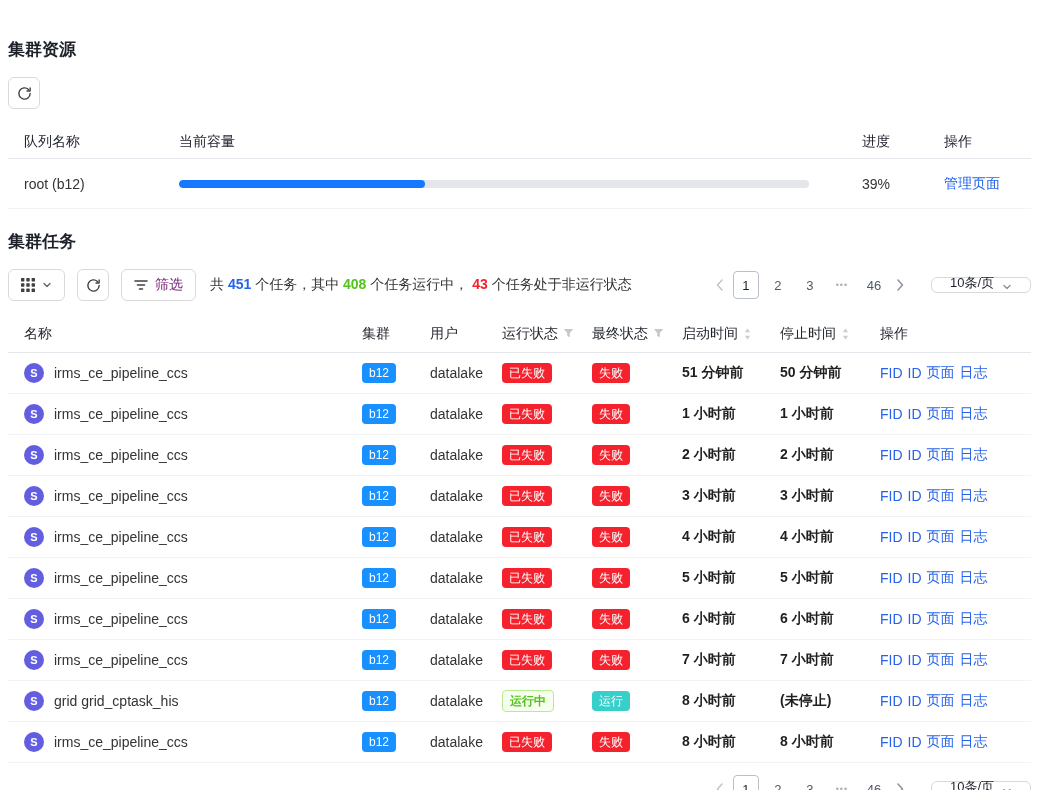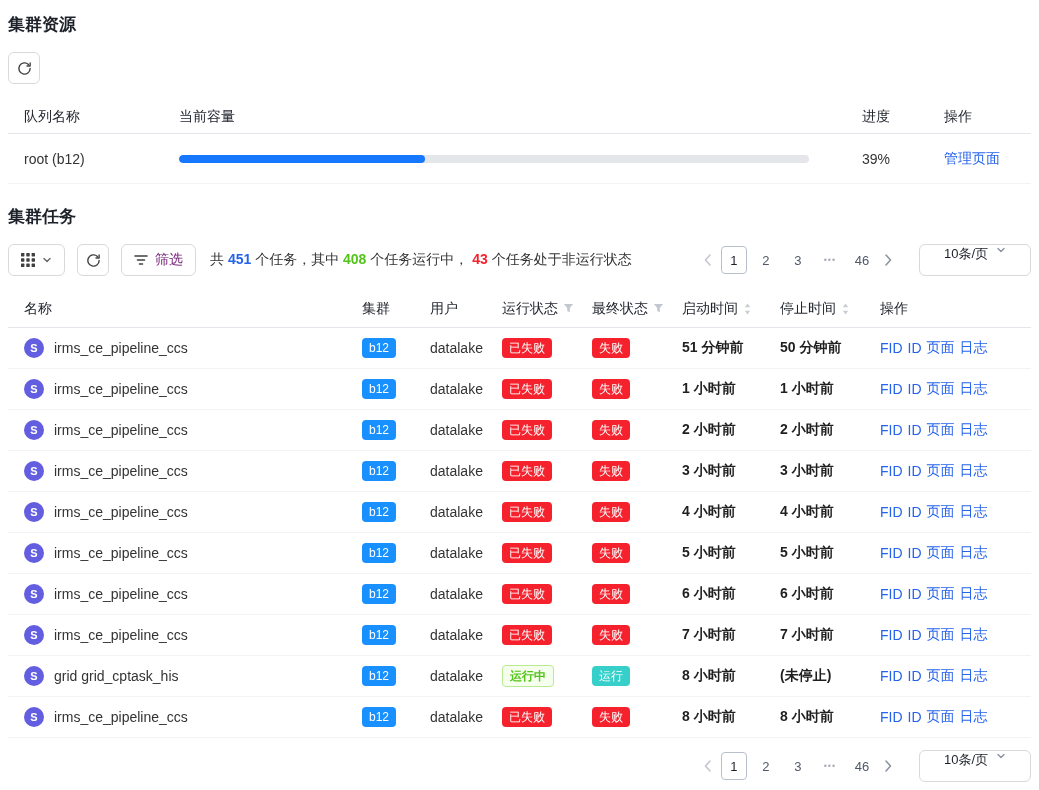--- a/index.html
+++ b/index.html
@@ -4,21 +4,21 @@
 <style>
   * { margin:0; padding:0; box-sizing:border-box; }
   html,body { background:#fff; }
   body {
     width:1039px; height:790px; overflow:hidden;
     font-family:"Liberation Sans","DejaVu Sans",sans-serif;
     color:#333; font-size:14px;
   }
   .page { padding:14px 8px 0 8px; }
 
-  .section-title { font-size:17px; font-weight:700; color:#1d2129; line-height:22px; }
+  .section-title { font-size:17px; font-weight:700; color:#1d2129; line-height:22px;margin-top:25px; }
 
   
   .icon-btn {
     width:32px; height:32px; border:1px solid #d9d9d9; border-radius:6px;
     background:#fff; display:inline-flex; align-items:center; justify-content:center;
     cursor:pointer;
   }
   .bar-btn {
     height:32px; border:1px solid #d9d9d9; border-radius:6px; background:#fff;
     display:inline-flex; align-items:center; gap:7px; padding:0 12px;
@@ -51,22 +51,22 @@
   .pager { display:flex; align-items:center; }
   .pages-host { display:inline-flex; align-items:center; gap:6px; }
   .page-nav { width:26px; height:28px; display:inline-flex; align-items:center; justify-content:center; cursor:pointer; }
   .page-btn {
     min-width:26px; height:28px; padding:0 4px; display:inline-flex; align-items:center;
     justify-content:center; font-size:13px; color:#4e5969; cursor:pointer; border-radius:4px;
   }
   .page-active { border:1px solid #b9c0cc; color:#1d2129; background:#fff; }
   .page-ellipsis { color:#a9aeb8; font-size:9px; letter-spacing:1px; }
   .size-select {
-    height:32px; border:1px solid #d9d9d9; border-radius:6px; background:#fff;
-    display:inline-flex; align-items:flex-start; gap:8px; padding:0 24px; font-size:13px;
+    height:16px; border:1px solid #d9d9d9; border-radius:6px; background:#fff;
+    display:inline-flex; align-items:flex-end; gap:8px; padding:0 18px; font-size:13px;
     color:#1d2129; cursor:pointer;
   }
 
   
   .task-table { margin-top:14px; }
   .task-header, .task-row {
     display:grid;
     grid-template-columns:354px 68px 72px 90px 90px 98px 100px 1fr;
     align-items:center;
   }

